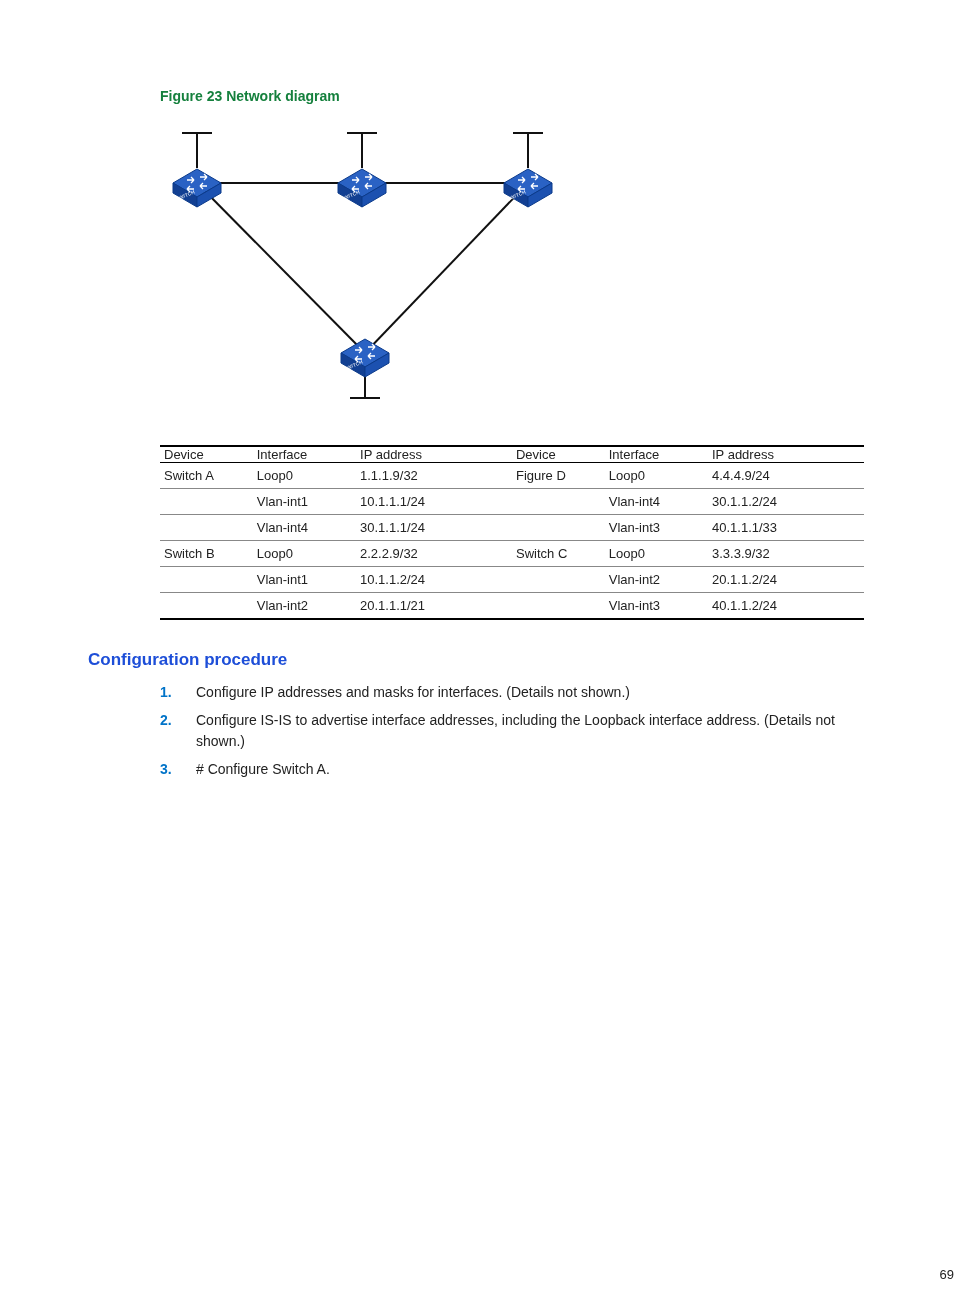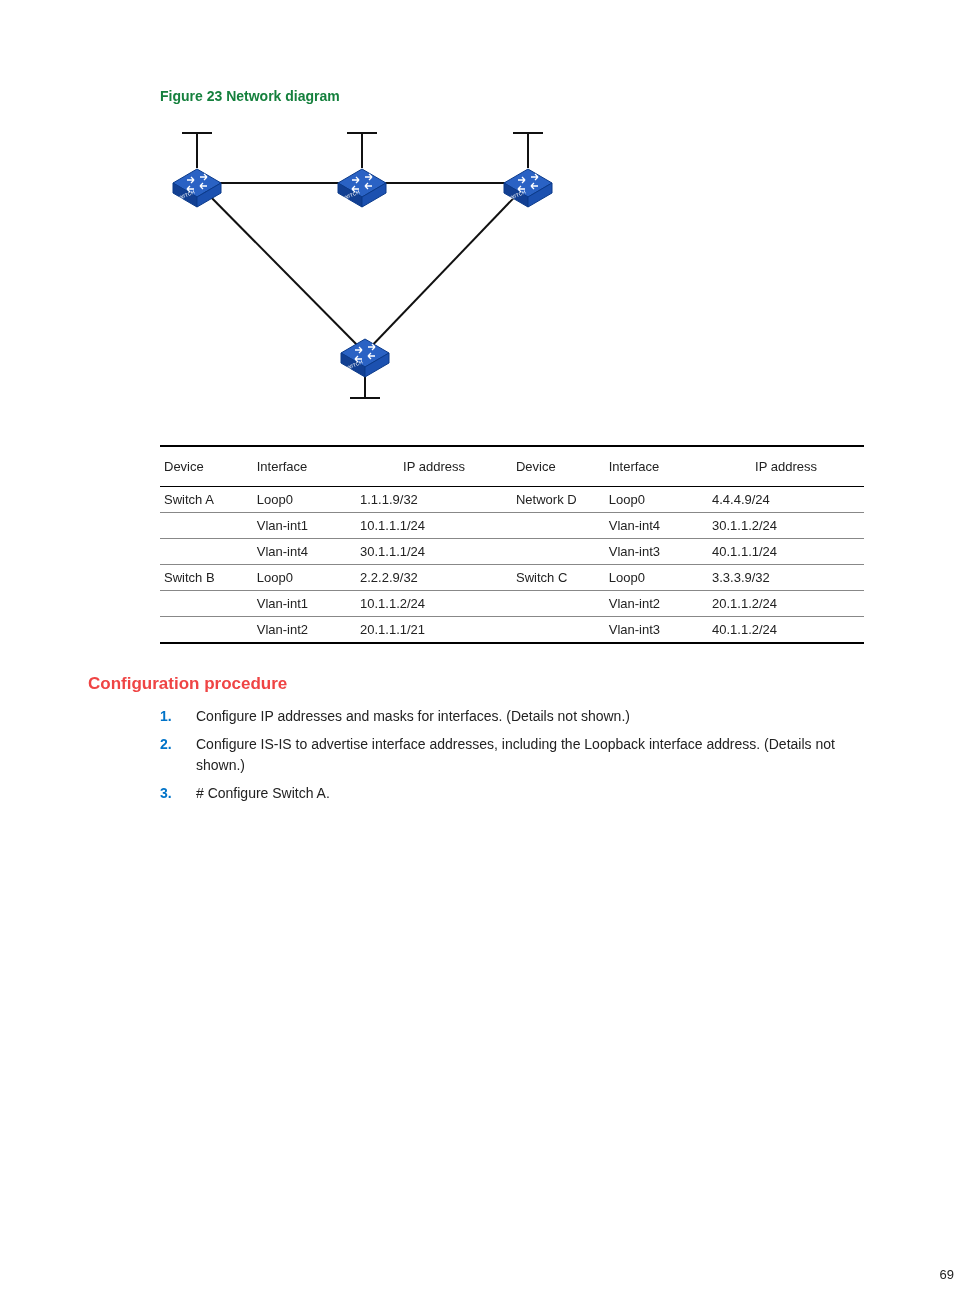--- a/index.html
+++ b/index.html
@@ -33,37 +33,37 @@
     width: 704px;
     font-size: 13px;
   }
   thead tr {
     border-top: 2px solid #000;
     border-bottom: 1px solid #000;
   }
   th {
     text-align: left;
     font-weight: normal;
-    padding: 12px 4px;
+    padding: 0 4px;
   }
   td {
     padding: 5px 4px;
     border-bottom: 1px solid #888;
     vertical-align: top;
     margin-top: 25px;
   }
   tbody tr:last-child td {
     border-bottom: 2px solid #000;
   }
   .col-dev { width: 80px; }
   .col-if { width: 90px; }
-  .col-ip { width: 140px; text-align: center; }
+  .col-ip { width: 140px; }
 
   h2.section {
-    color: #ef4444;
+    color: #1d4ed8;
     font-weight: bold;
     font-size: 17px;
     margin: 0 0 12px 0;
   }
   ol.steps {
     margin: 0 0 0 72px;
     padding: 0;
     list-style: none;
     counter-reset: step;
   }
@@ -183,39 +183,39 @@
         <th class="col-dev">Device</th>
         <th class="col-if">Interface</th>
         <th class="col-ip">IP address</th>
       </tr>
     </thead>
     <tbody id="tbl-body">
         <tr>
           <td>Switch A</td>
           <td>Loop0</td>
           <td>1.1.1.9/32</td>
-          <td>Network D</td>
+          <td>Figure D</td>
           <td>Loop0</td>
           <td>4.4.4.9/24</td>
         </tr>
         <tr>
           <td></td>
           <td>Vlan-int1</td>
           <td>10.1.1.1/24</td>
           <td></td>
           <td>Vlan-int4</td>
           <td>30.1.1.2/24</td>
         </tr>
         <tr>
           <td></td>
           <td>Vlan-int4</td>
           <td>30.1.1.1/24</td>
           <td></td>
           <td>Vlan-int3</td>
-          <td>40.1.1.1/24</td>
+          <td>40.1.1.1/33</td>
         </tr>
         <tr>
           <td>Switch B</td>
           <td>Loop0</td>
           <td>2.2.2.9/32</td>
           <td>Switch C</td>
           <td>Loop0</td>
           <td>3.3.3.9/32</td>
         </tr>
         <tr>

